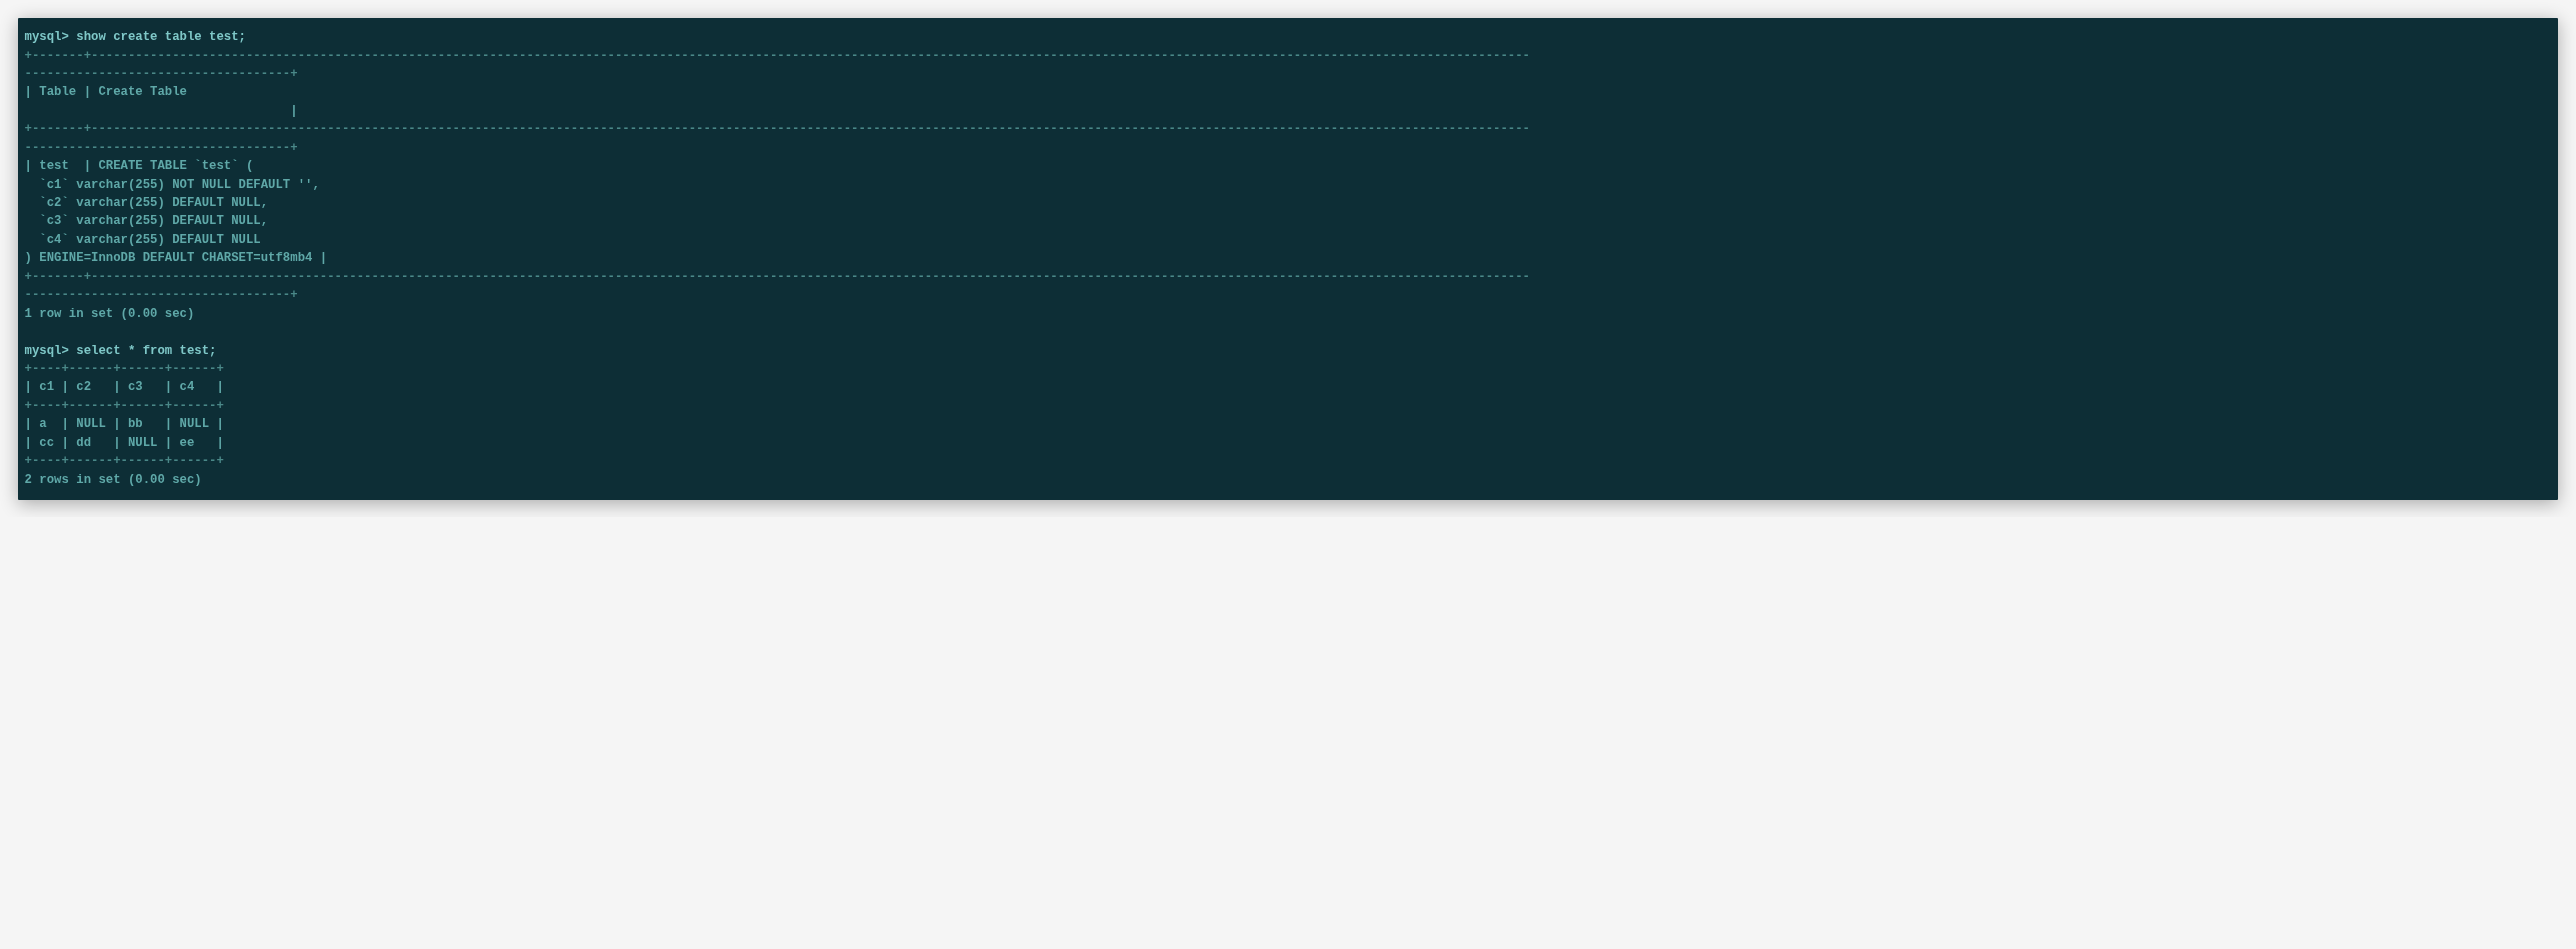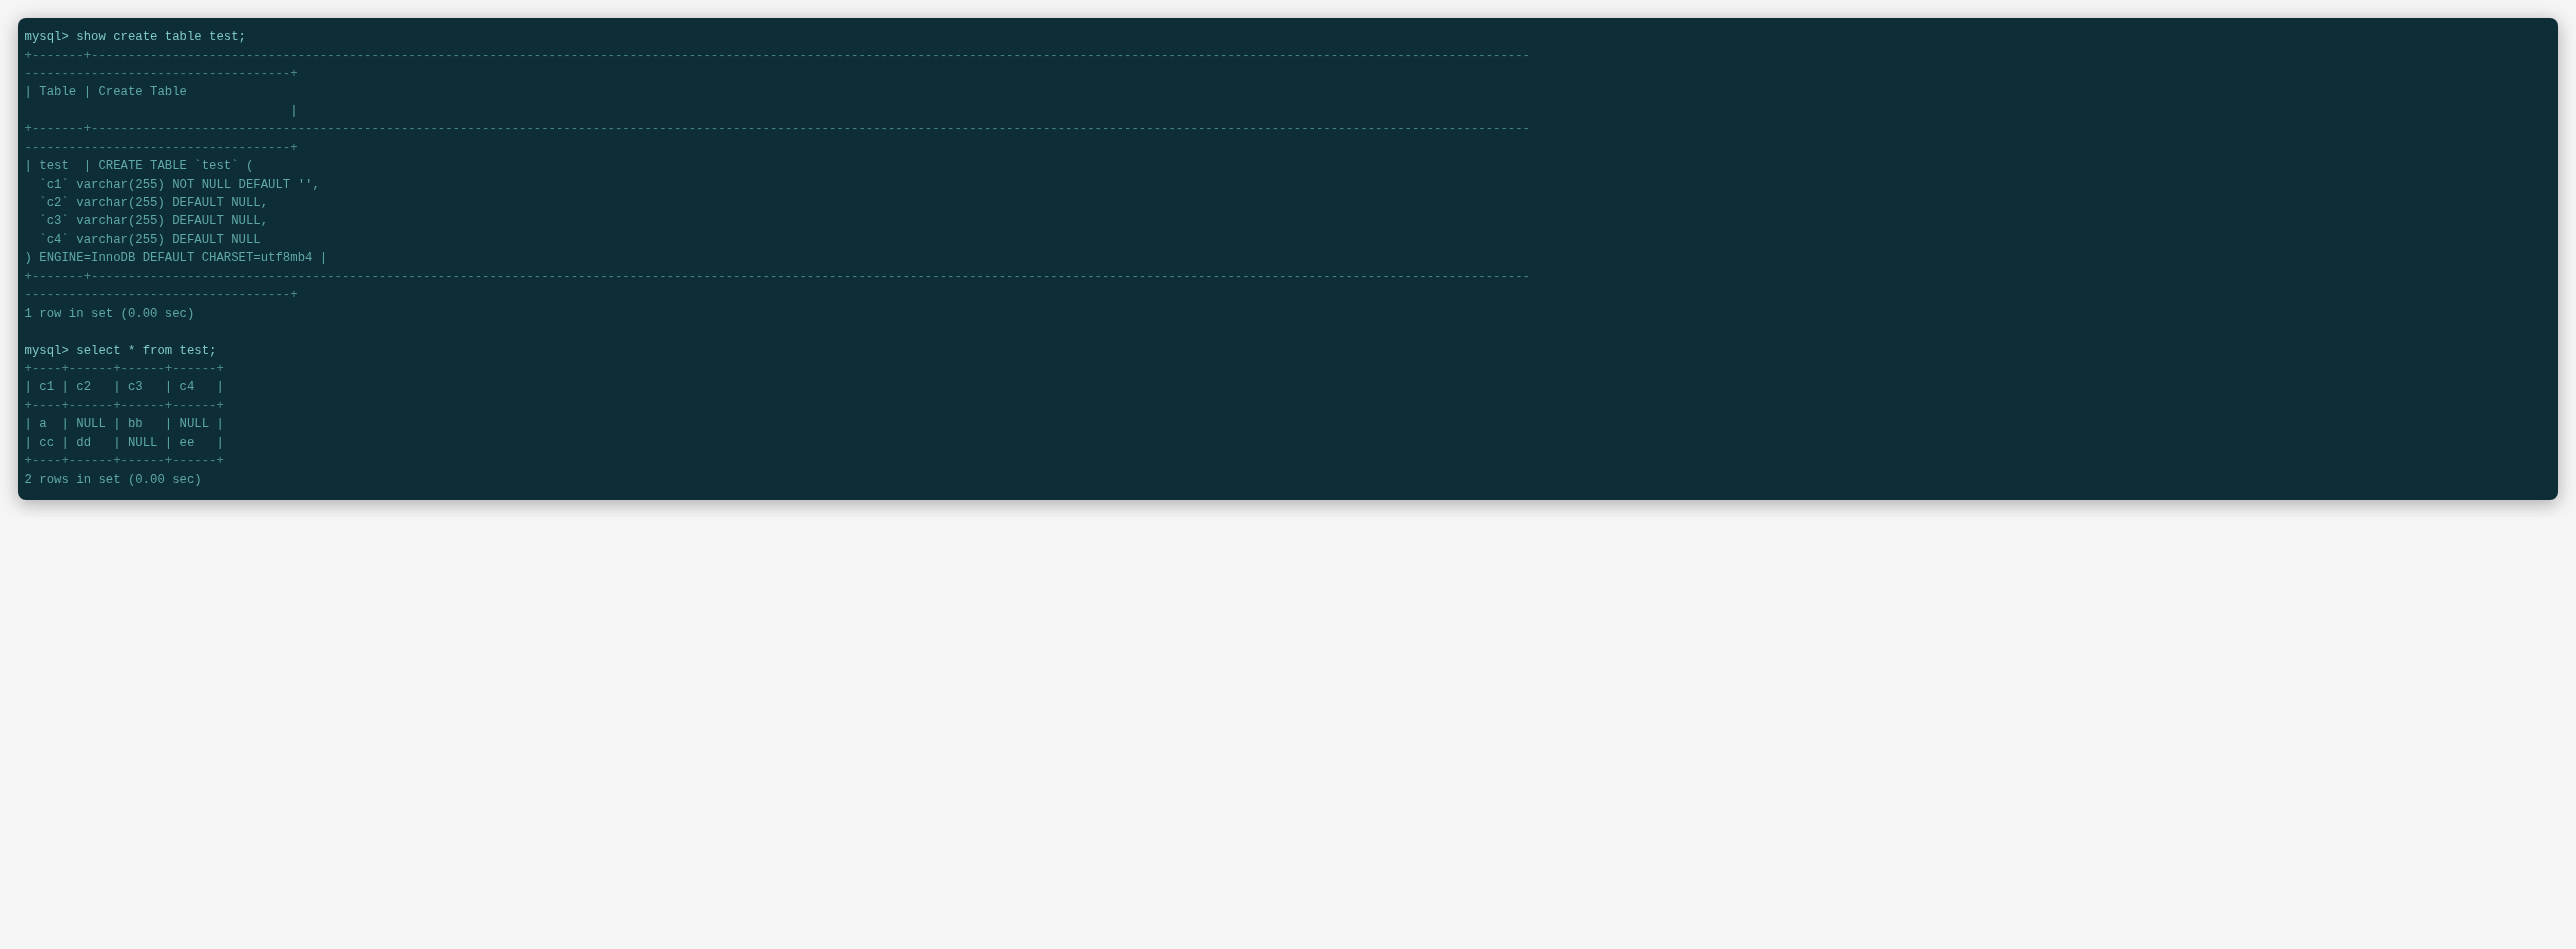--- a/index.html
+++ b/index.html
@@ -7,25 +7,26 @@
       padding: 0;
       box-sizing: border-box;
     }
     body {
       background: #f5f5f5;
       padding: 17.6px;
       font-family: 'Consolas', 'Monaco', 'Courier New', monospace;
     }
     .terminal {
       background: #0d2e36;
-      border-radius: 8px;
+      border-radius: 1px;
       padding: 10.5px 7px;
       box-shadow: 0 3.5px 17.6px rgba(0,0,0,0.3);
       width: 100%;
       overflow-x: auto;
+      font-weight: bold;
     }
     .terminal-content {
       color: #5fa8a8;
       font-size: 12.3px;
       line-height: 1.5;
       white-space: pre;
       font-family: 'Consolas', 'Monaco', 'Courier New', monospace;
     }
     .prompt {
       color: #7fc8c8;

